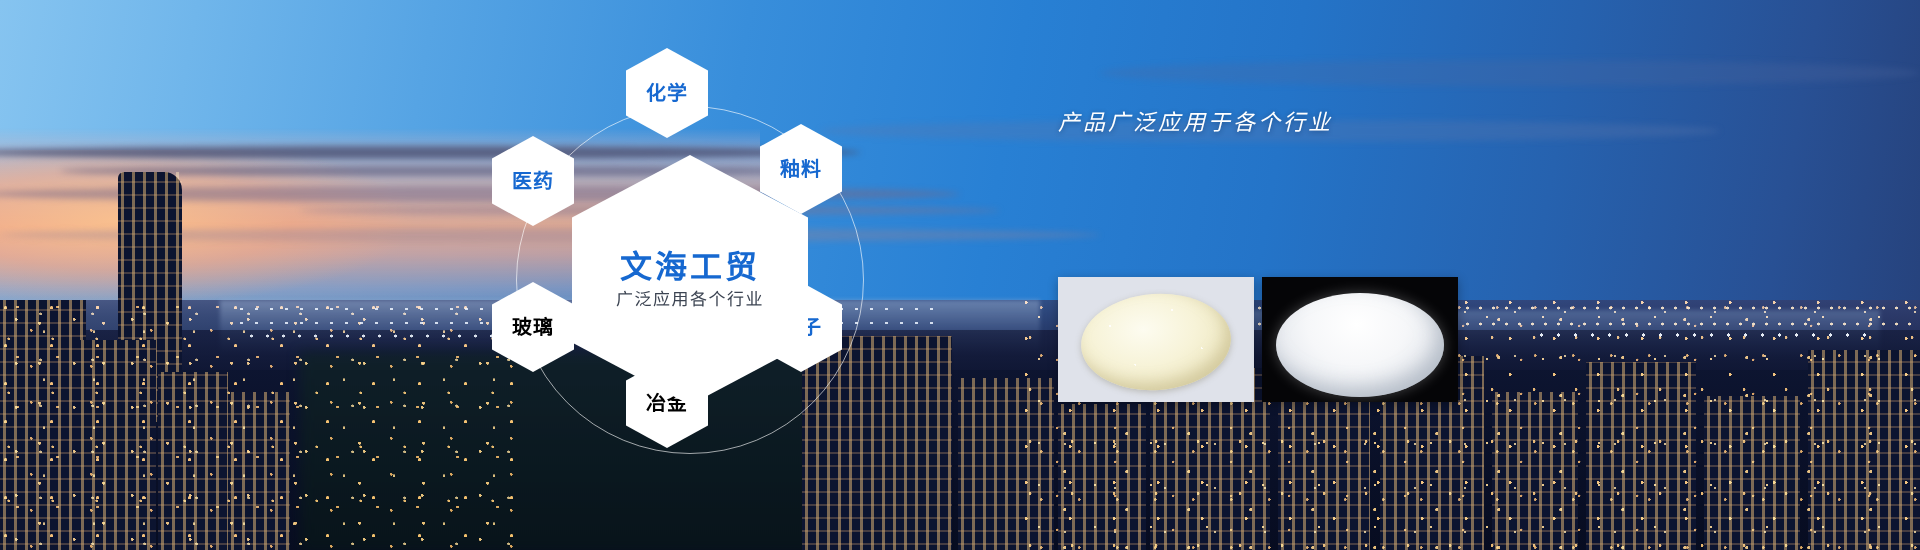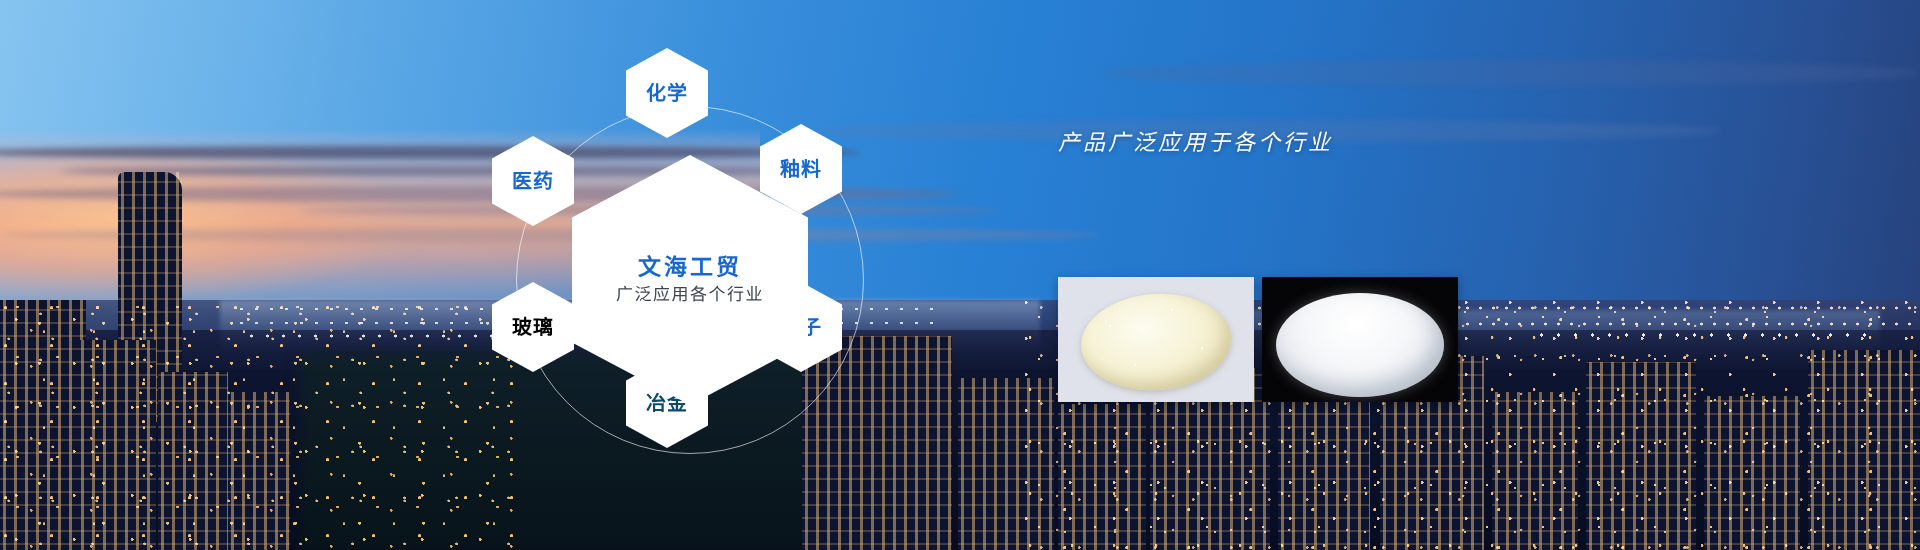--- a/index.html
+++ b/index.html
@@ -110,21 +110,21 @@
     display:flex;align-items:center;justify-content:center;
     text-align:center;
     filter:drop-shadow(0 2px 6px rgba(10,30,70,.28));
   }
   .hex-center{
     left:50%;top:50%;transform:translate(-50%,-50%);
     width:236px;height:250px;
     flex-direction:column;gap:6px;
   }
   .hex-center .title{
-    font-size:23px;font-weight:700;letter-spacing:3px;
+    font-size:32px;font-weight:700;letter-spacing:3px;
     line-height:1.1;
   }
   .hex-center .sub{
     font-size:17px;font-weight:400;letter-spacing:1.5px;
     color:#3c4452;line-height:1.1;
   }
   .hex-sm{
     width:82px;height:90px;
   }
   .hex-sm span{
@@ -145,21 +145,20 @@
   .copy h1{
     font-size:40px;font-weight:700;color:#ffffff;letter-spacing:2px;
     line-height:1.2;text-shadow:0 2px 8px rgba(8,30,70,.45);
   }
   .copy .en{
     margin-top:10px;
     font-size:17px;font-weight:400;color:#eef4fb;letter-spacing:.2px;
     text-shadow:0 1px 4px rgba(8,30,70,.4);
   }
   .copy .cn2{
-    margin-top:20px;
     font-size:22px;font-weight:400;color:#ffffff;letter-spacing:3px;
     font-family:"Liberation Serif","DejaVu Serif",serif;
     font-style:italic;
     text-shadow:0 1px 5px rgba(8,30,70,.45);
   }
 
   
   .photos{position:absolute;left:1058px;top:277px;display:flex;gap:8px;}
   .photo{
     width:196px;height:125px;position:relative;overflow:hidden;
@@ -276,21 +275,21 @@
     <div class="hex hex-sm h-glaze">
       <span style="color:#1668D0">釉料</span>
     </div>
     <div class="hex hex-sm h-chem">
       <span style="color:#1668D0">化学</span>
     </div>
     <div class="hex hex-sm h-elec">
       <span style="color:#1668D0">电子</span>
     </div>
     <div class="hex hex-sm h-metal">
-      <span style="color:#0c4a6e">冶金</span>
+      <span style="color:#000000">冶金</span>
     </div>
     <div class="hex hex-sm h-glass">
       <span style="color:#000000">玻璃</span>
     </div>
     <div class="hex hex-sm h-med">
       <span style="color:#1668D0">医药</span>
     </div>
 
     <div class="hex hex-center">
       <div class="title" style="color:#1668D0">文海工贸</div>

